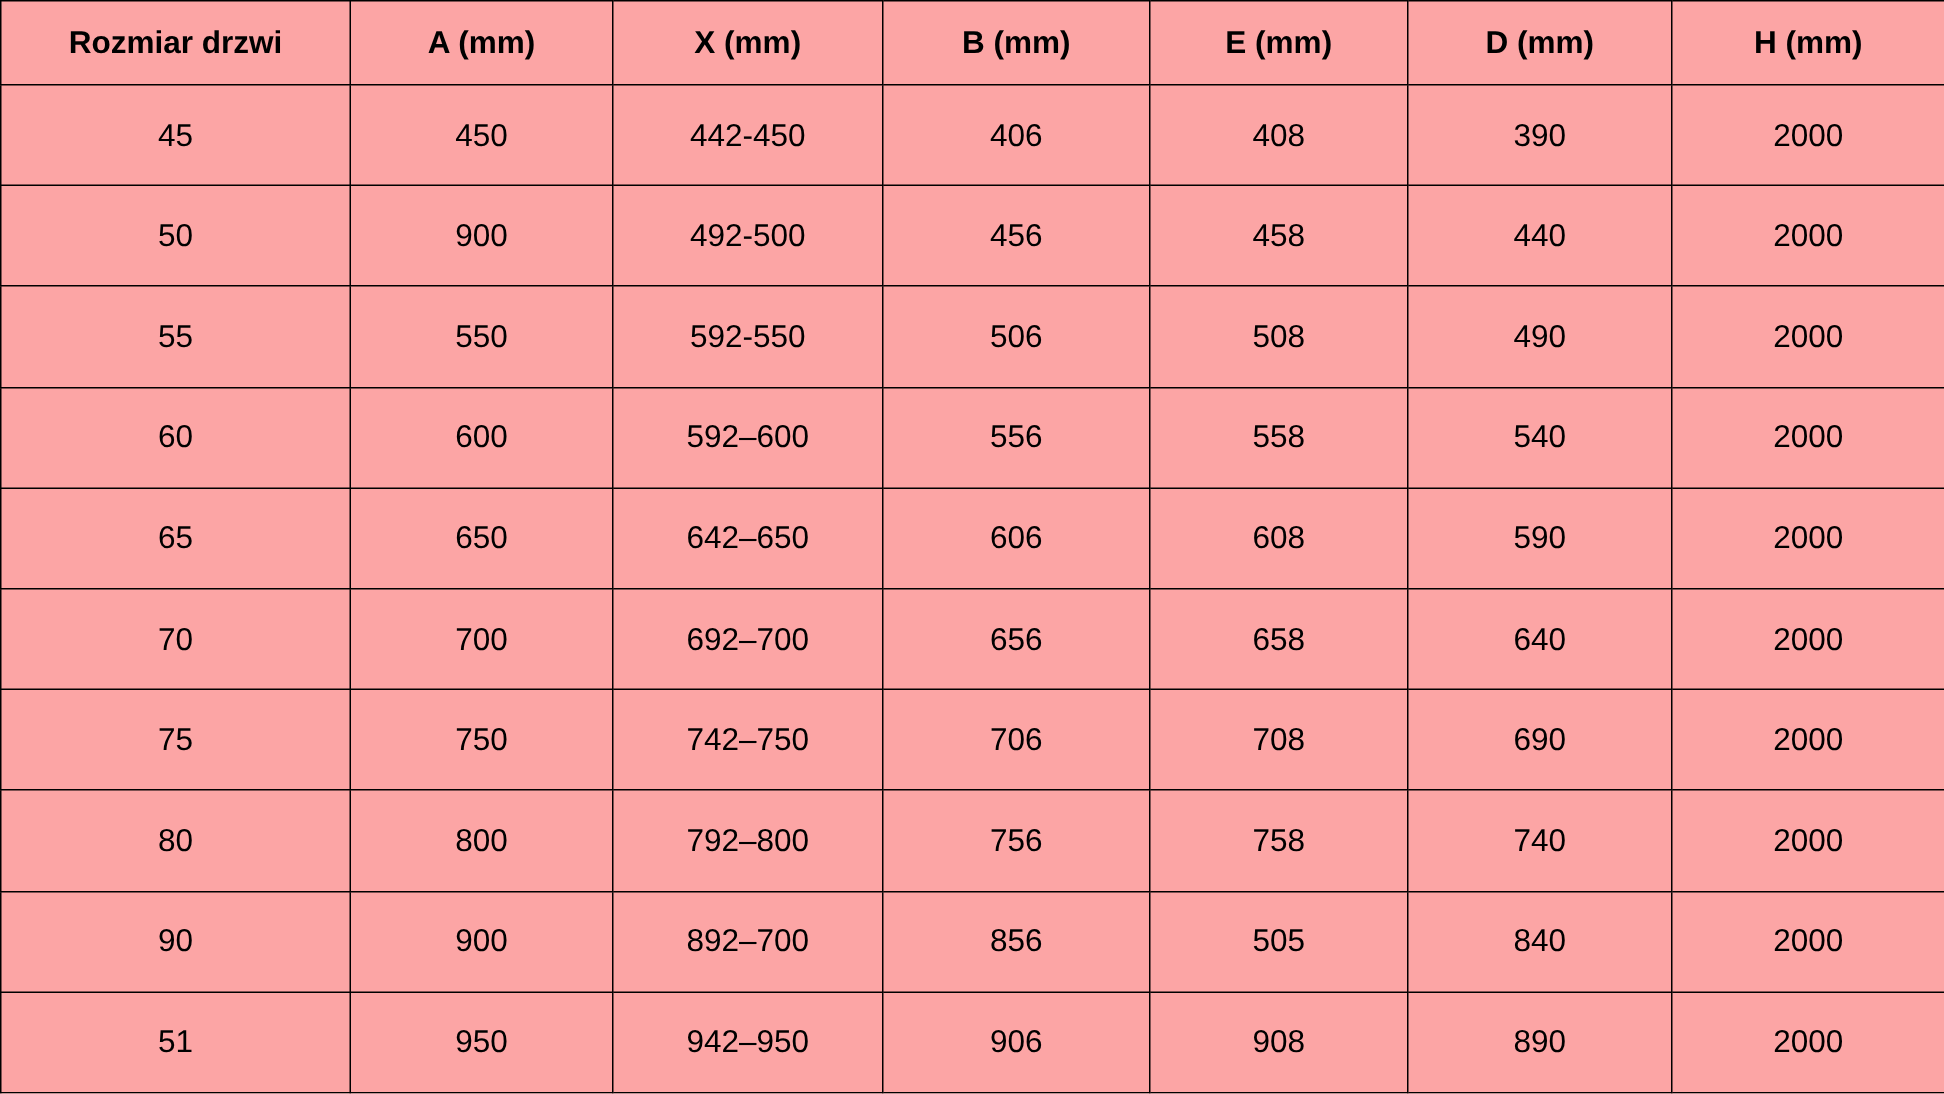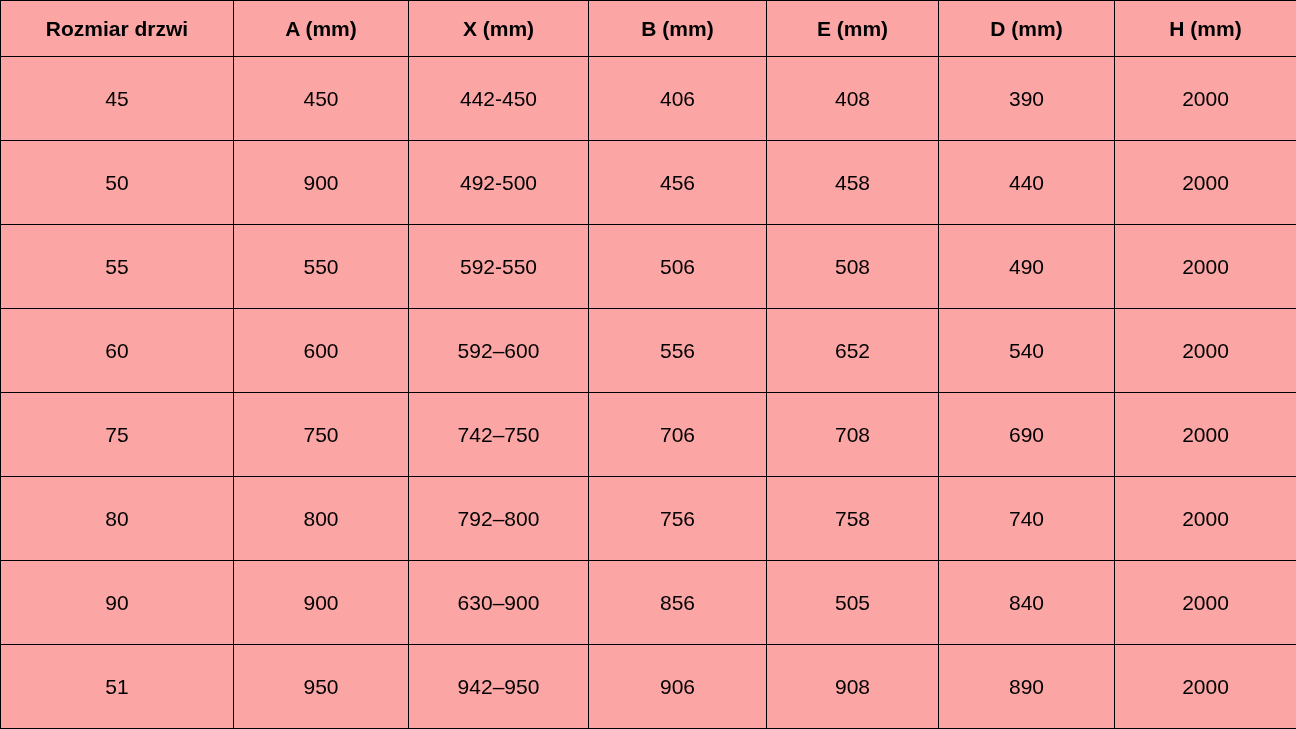--- a/index.html
+++ b/index.html
@@ -96,22 +96,40 @@
         <td>506</td>
         <td>508</td>
         <td>490</td>
         <td>2000</td>
       </tr>
       <tr>
         <td>60</td>
         <td>600</td>
         <td>592–600</td>
         <td>556</td>
-        <td>652</td>
+        <td>558</td>
         <td>540</td>
+        <td>2000</td>
+      </tr>
+      <tr>
+        <td>65</td>
+        <td>650</td>
+        <td>642–650</td>
+        <td>606</td>
+        <td>608</td>
+        <td>590</td>
+        <td>2000</td>
+      </tr>
+      <tr>
+        <td>70</td>
+        <td>700</td>
+        <td>692–700</td>
+        <td>656</td>
+        <td>658</td>
+        <td>640</td>
         <td>2000</td>
       </tr>
       <tr>
         <td>75</td>
         <td>750</td>
         <td>742–750</td>
         <td>706</td>
         <td>708</td>
         <td>690</td>
         <td>2000</td>
@@ -121,21 +139,21 @@
         <td>800</td>
         <td>792–800</td>
         <td>756</td>
         <td>758</td>
         <td>740</td>
         <td>2000</td>
       </tr>
       <tr>
         <td>90</td>
         <td>900</td>
-        <td>630–900</td>
+        <td>892–700</td>
         <td>856</td>
         <td>505</td>
         <td>840</td>
         <td>2000</td>
       </tr>
       <tr>
         <td>51</td>
         <td>950</td>
         <td>942–950</td>
         <td>906</td>

